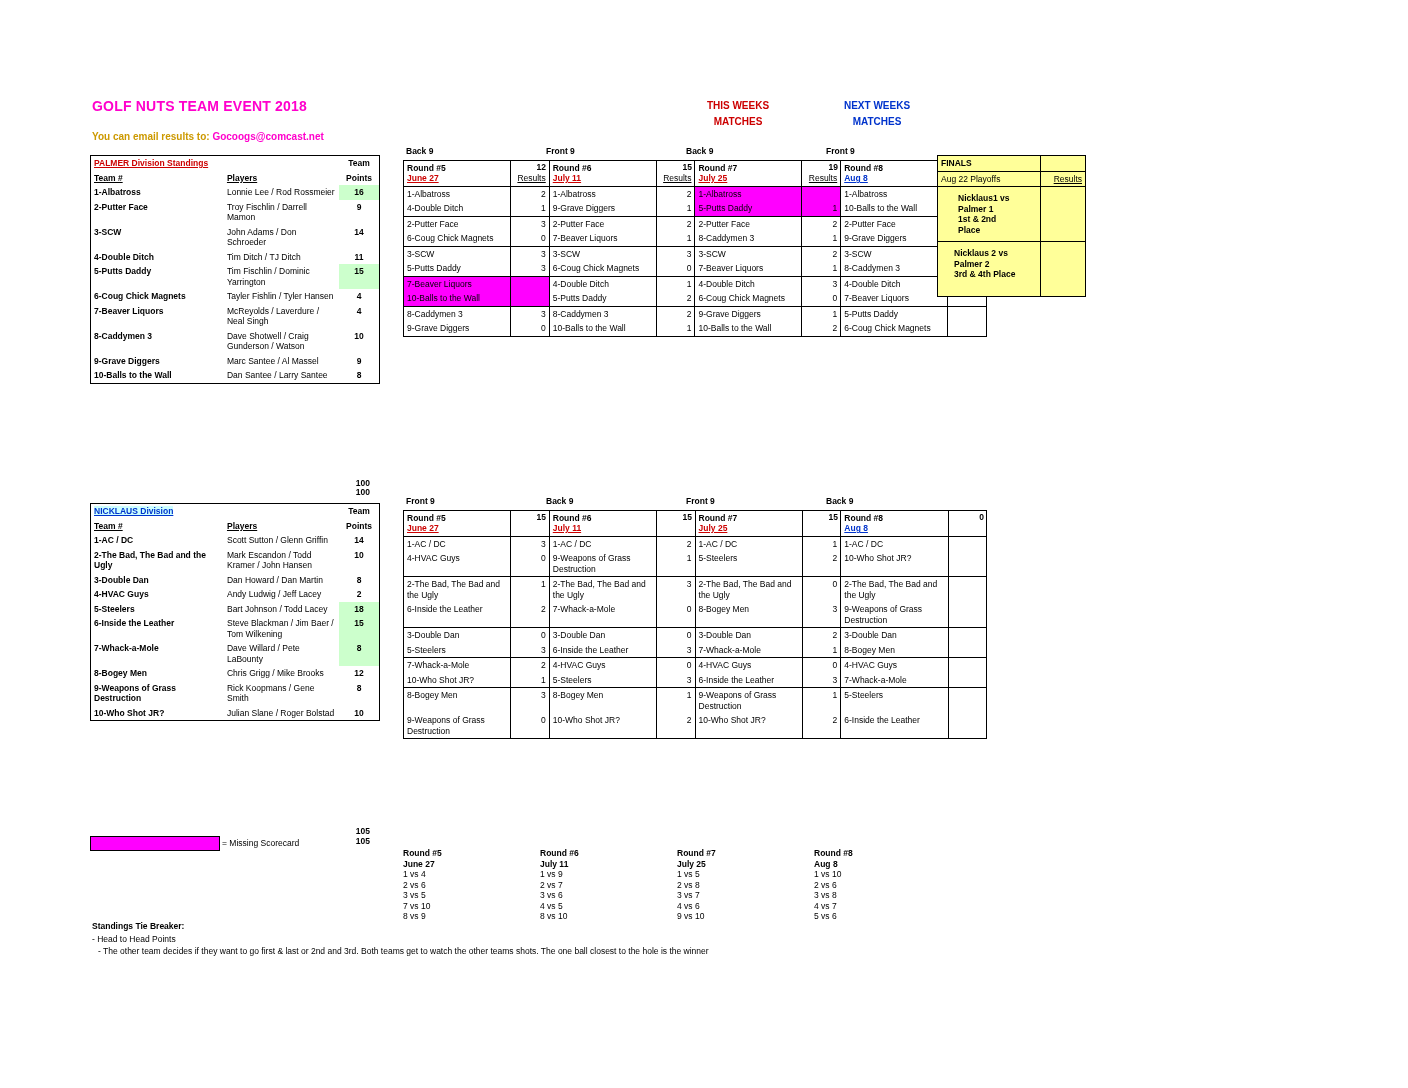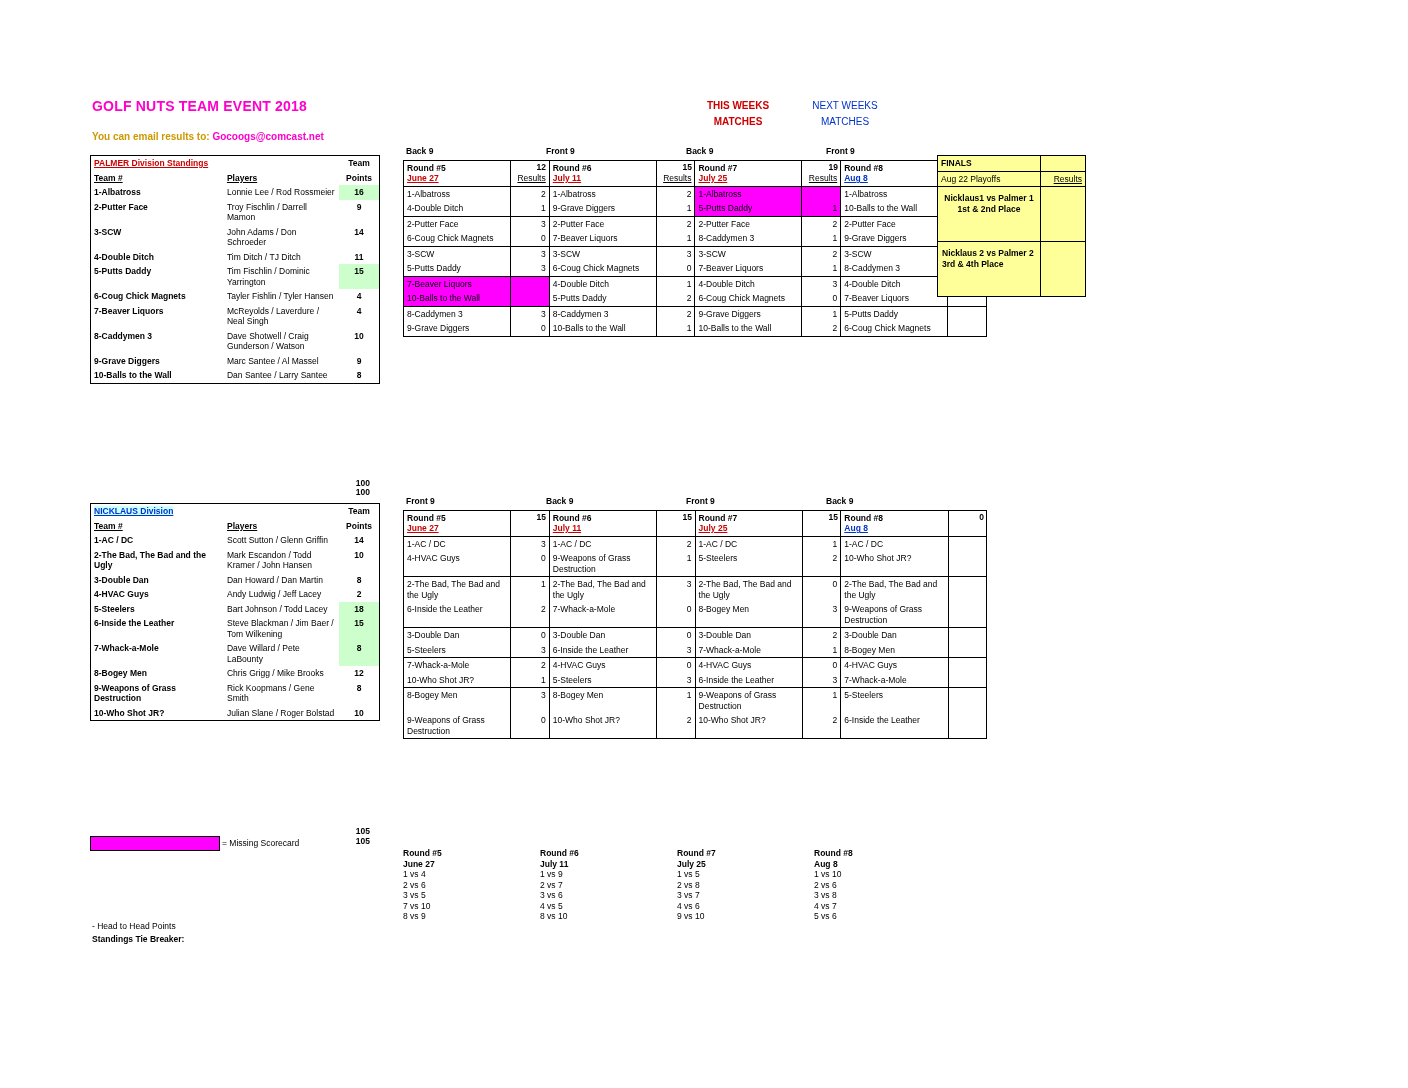--- a/index.html
+++ b/index.html
@@ -11,21 +11,21 @@
   }
   .abs{position:absolute;}
   .title{
     left:92px;top:98px;font-size:14px;font-weight:bold;color:#ff00cc;letter-spacing:.2px;
   }
   .email{
     left:92px;top:131px;font-size:10px;font-weight:bold;color:#cc9900;
   }
   .email .addr{color:#ff00cc;}
   .hdr-this{left:683px;top:98px;width:110px;text-align:center;color:#cc0000;font-weight:bold;font-size:10px;line-height:16px;}
-  .hdr-next{left:790px;top:98px;width:110px;text-align:center;color:#0033cc;font-weight:normal;font-size:10px;line-height:16px;}
+  .hdr-next{left:822px;top:98px;width:110px;text-align:center;color:#0033cc;font-weight:bold;font-size:10px;line-height:16px;}
 
   table{border-collapse:collapse;}
   td{vertical-align:top;padding:2px 3px;font-size:8.5px;line-height:10.5px;}
 
   
   .standings{position:absolute;border:1px solid #000;width:288px;background:#fff;}
   .standings td{border:none;}
   .standings .divhdr{font-weight:bold;font-size:8.5px;}
   .palmer-div{color:#cc0000;text-decoration:underline;}
   .nick-div{color:#0033cc;text-decoration:underline;background:#ccffff;}
@@ -368,28 +368,28 @@
       <tbody>
         <tr>
           <td style="width:96px;font-weight:bold;padding:2px 3px;">FINALS</td>
           <td style="width:38px;border-left:none;"></td>
         </tr>
         <tr>
           <td style="padding:2px 3px;">Aug 22 Playoffs</td>
           <td class="res" style="width:38px;">Results</td>
         </tr>
         <tr>
-          <td style="height:42px;padding:6px 2px;text-align:center;">
+          <td style="height:42px;padding:6px 20px;">
             <div style="font-weight:bold;">Nicklaus1 vs Palmer 1</div>
             <div style="font-weight:bold;">1st &amp; 2nd Place</div>
           </td>
           <td></td>
         </tr>
         <tr>
-          <td style="height:42px;padding:6px 4px;">
+          <td style="height:42px;padding:6px 16px;">
             <div style="font-weight:bold;">Nicklaus 2 vs Palmer 2</div>
             <div style="font-weight:bold;">3rd &amp; 4th Place</div>
           </td>
           <td></td>
         </tr>
       </tbody>
     </table>
   </div>
 
 <div id="nicklaus-schedule" class="abs" style="left:403px;top:494px;">
@@ -584,15 +584,16 @@
             <div>3 vs 8</div>
             <div>4 vs 7</div>
             <div>5 vs 6</div>
           </td>
         </tr>
       </tbody>
     </table>
   </div>
 
 <div class="tiebreak">
+  <div style="font-weight:bold;">Standings Tie Breaker:</div>
   <div>- Head to Head Points</div>
-  <div style="font-weight:bold;">Standings Tie Breaker:</div>
+  <div style="padding-left:6px;">- The other team decides if they want to go first &amp; last or 2nd and 3rd.  Both teams get to watch the other teams shots.  The one ball closest to the hole is the winner</div>
 </div>
 
 </body></html>

